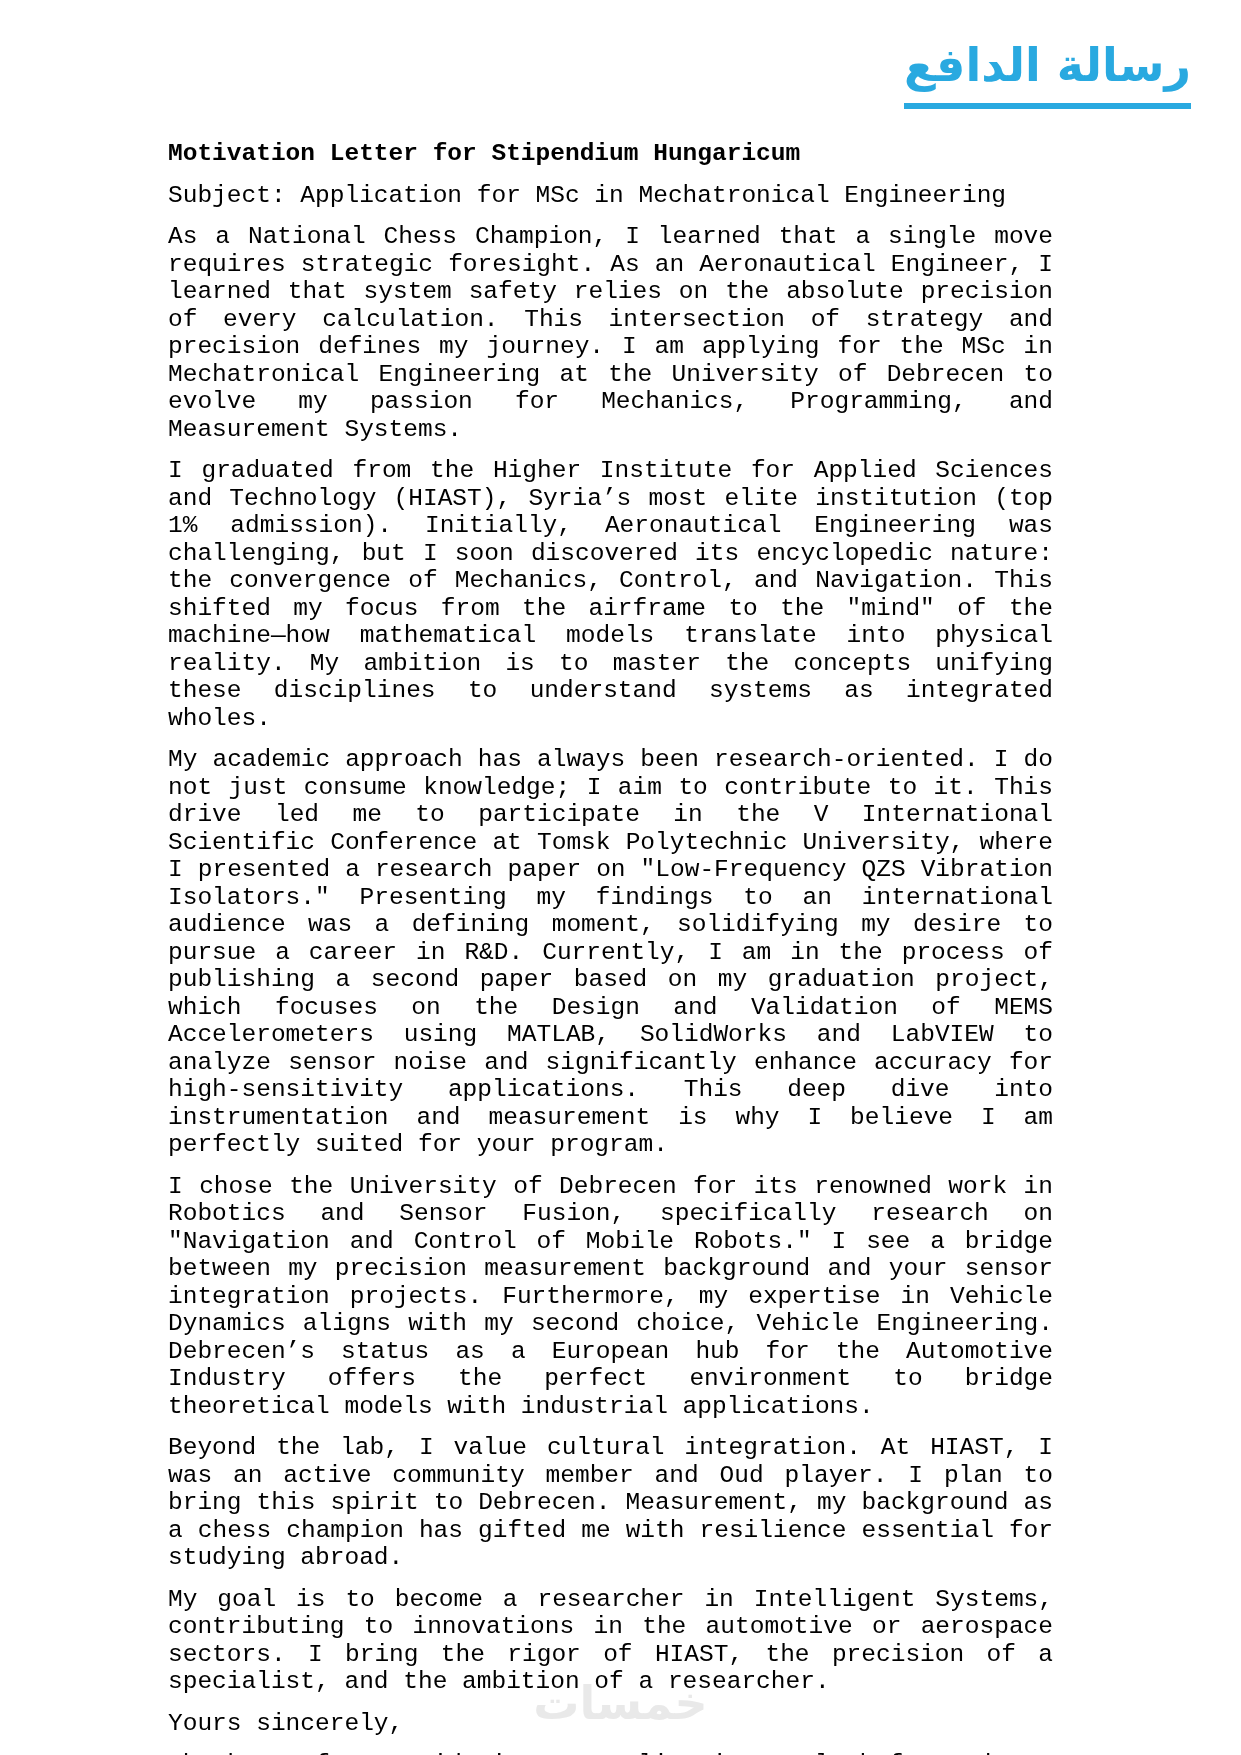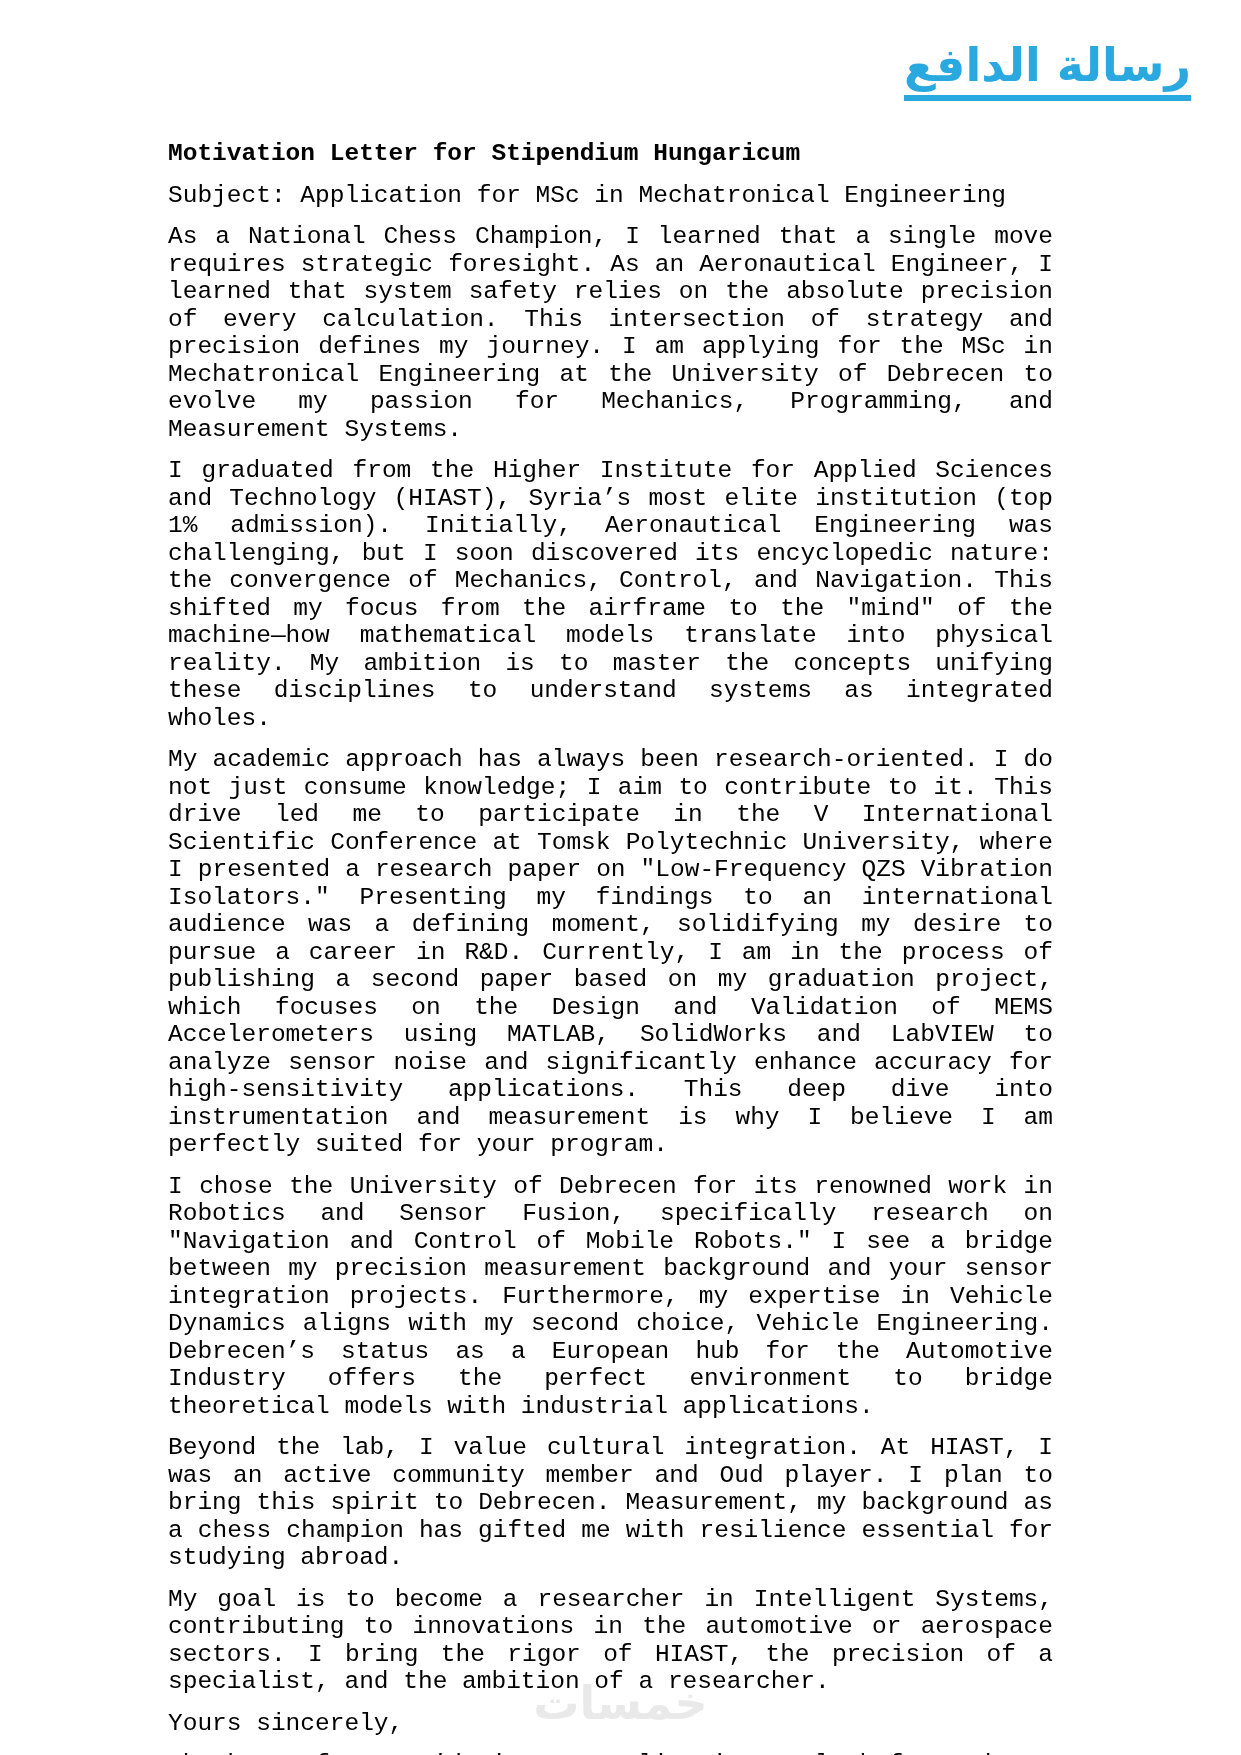--- a/index.html
+++ b/index.html
@@ -18,21 +18,21 @@
     position: absolute;
     top: 38px;
     right: 50px;
     direction: rtl;
     font-family: "DejaVu Sans", sans-serif;
     font-weight: bold;
     font-size: 46px;
     line-height: 1.2;
     color: #29A9E0;
     border-bottom: 6px solid #29A9E0;
-    padding-bottom: 2px;
+    padding-bottom: 10px;
   }
   .content {
     position: absolute;
     left: 168px;
     top: 140px;
     width: 885px;
     font-family: Liberation Mono, monospace;
     font-size: 24.5px;
     line-height: 27.5px;
     color: #000000;

